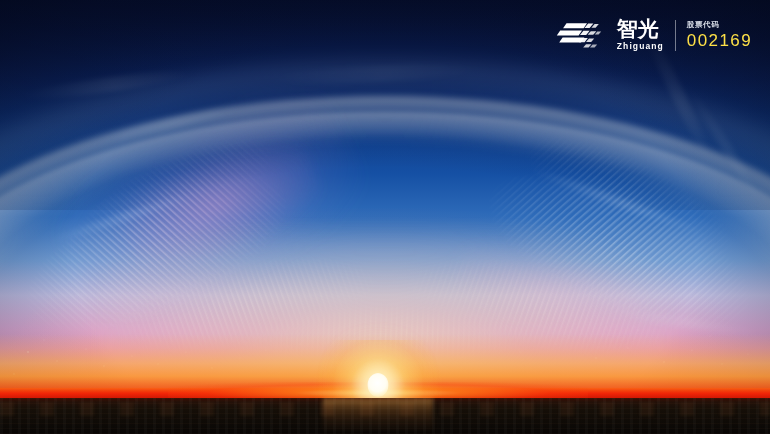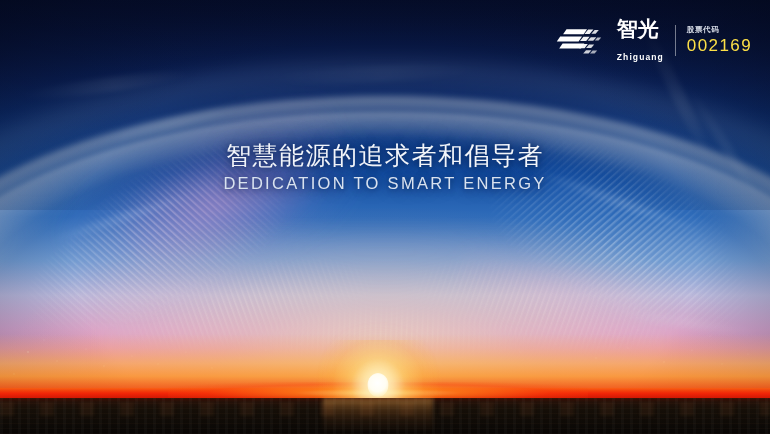--- a/index.html
+++ b/index.html
@@ -470,21 +470,21 @@
     font-weight: 700;
     letter-spacing: 0px;
     line-height: 22px;
   }
   .logo-py {
     font-size: 8.5px;
     color: #ffffff;
     font-weight: 700;
     letter-spacing: 1.1px;
     line-height: 11px;
-    margin-top: 12px;
+    margin-top: 1px;
   }
   .brand-divider {
     width: 1px;
     height: 31px;
     background: rgba(255,255,255,0.45);
   }
   .stock-group {
     display: flex;
     flex-direction: column;
     align-items: flex-start;
@@ -581,24 +581,20 @@
   <div class="band-red"></div>
   <div class="band-red-center"></div>
   <div class="sun-core-glow"></div>
   <div class="sun-disk"></div>
 
   <div class="ground"></div>
   <div class="ground-texture"></div>
   <div class="ground-shimmer"></div>
   <div class="ground-reflect"></div>
 
-  <div class="headline-block">
-    <div class="headline-cn">智慧能源的追求者和倡导者</div>
-    <div class="headline-en">DEDICATION TO SMART ENERGY</div>
-  </div>
 
   <div class="brand-bar">
 
     <div class="logo-group">
       <svg class="logo-mark" width="46" height="30" viewBox="0 0 46 30" aria-hidden="true">
         <g fill="#ffffff">
           <path d="M10.5 3.2 L31.0 3.2 L27.6 8.2 L7.1 8.2 Z"></path>
           <path d="M4.2 10.4 L26.0 10.4 L22.6 15.4 L0.8 15.4 Z"></path>
           <path d="M6.6 17.6 L28.4 17.6 L25.0 22.6 L3.2 22.6 Z"></path>
           <path d="M32.2 3.6 L37.4 3.6 L33.6 8.0 L28.4 8.0 Z" opacity="0.95"></path>

